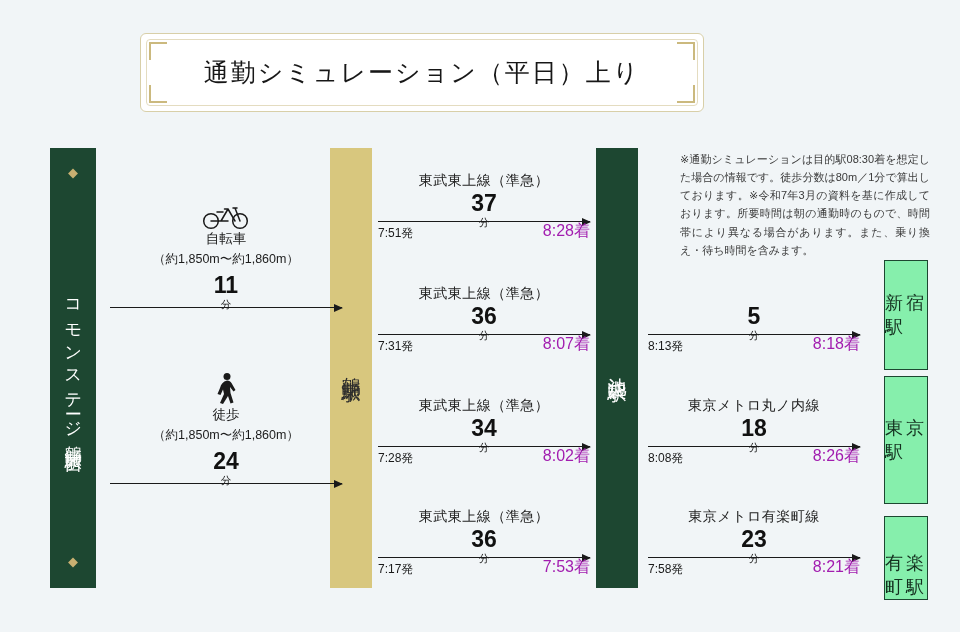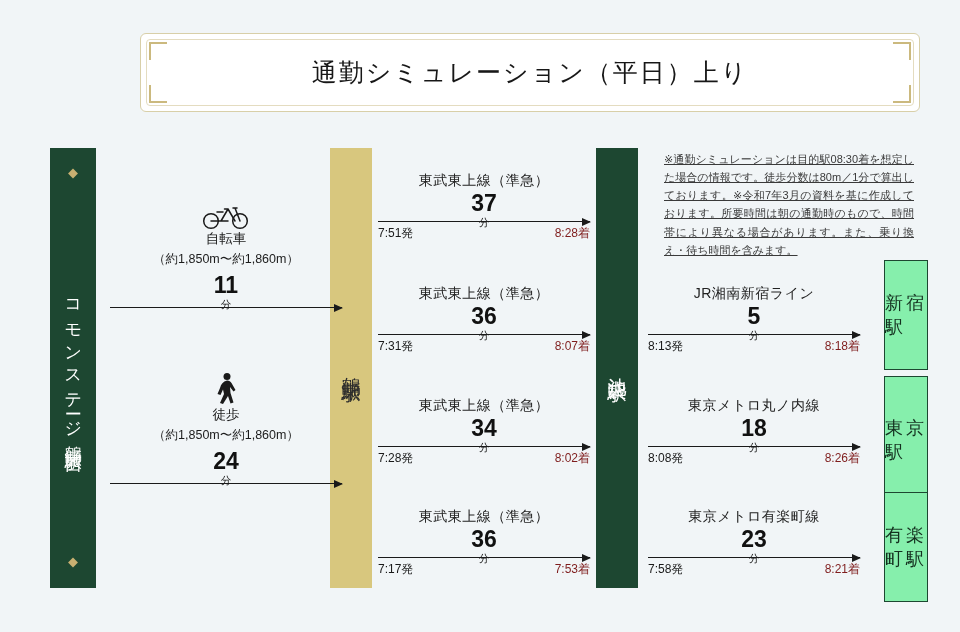--- a/index.html
+++ b/index.html
@@ -8,21 +8,21 @@
     background:#f1f5f7;
     font-family:"Liberation Sans","DejaVu Sans",sans-serif;
     color:#1a1a1a;
     overflow:hidden;
     position:relative;
   }
   .stage{position:absolute;left:0;top:0;width:960px;height:632px;}
 
   
   .title-frame{
-    position:absolute;left:140px;top:33px;width:780px;height:79px;
+    position:absolute;left:140px;top:33px;width:564px;height:79px;
     background:#ffffff;
     border:1px solid #d8cfa8;
     border-radius:6px;
     box-sizing:border-box;
   }
   .title-frame:before{
     content:"";position:absolute;left:5px;top:5px;right:5px;bottom:5px;
     border:1px solid #e4dcc0;border-radius:4px;pointer-events:none;
   }
   .corner{position:absolute;width:16px;height:16px;}
@@ -74,26 +74,26 @@
   #ikebukuro-bar .vlabel{color:#ffffff;font-size:19px;letter-spacing:4px;}
 
   .dest-bar{
     position:absolute;right:32px;width:44px;
     border:1px solid #1d4731;background:#86efac;box-sizing:border-box;
     display:flex;align-items:center;justify-content:center;
   }
   .dest-bar .vlabel{color:#14301f;font-size:18px;letter-spacing:3px;}
   #dest-shinjuku{top:260px;height:110px;}
   #dest-tokyo{top:376px;height:128px;}
-  #dest-yurakucho{top:492px;height:110px;}
+  #dest-yurakucho{top:516px;height:84px;align-items:flex-end;}
 
   
   .note{
-    position:absolute;left:664px;top:150px;width:250px;
-    font-size:11px;line-height:1.65;color:#3a3a3a;text-align:justify;text-decoration:underline;
+    position:absolute;left:680px;top:150px;width:250px;
+    font-size:11px;line-height:1.65;color:#3a3a3a;text-align:justify;
   }
 
   
   .leg{position:absolute;}
   .leg .line-name{
     position:absolute;left:0;top:0;width:100%;text-align:center;
     font-size:14px;color:#222;letter-spacing:0.5px;
   }
   .leg .mins{
     position:absolute;left:0;top:20px;width:100%;text-align:center;
@@ -103,21 +103,21 @@
   .arrow{
     position:absolute;left:0;bottom:22px;width:100%;height:1px;background:#1a1a1a;
   }
   .arrow:after{
     content:"";position:absolute;right:-1px;top:-3.5px;
     border-left:9px solid #1a1a1a;
     border-top:4px solid transparent;
     border-bottom:4px solid transparent;
   }
   .leg .dep{position:absolute;left:0;bottom:2px;font-size:12px;color:#1a1a1a;}
-  .leg .arr{position:absolute;right:0;bottom:2px;font-size:12px;color:#7f1d1d;}
+  .leg .arr{position:absolute;right:0;bottom:2px;font-size:16px;color:#a21caf;}
 
   
   .access{position:absolute;left:110px;width:232px;text-align:center;}
   .access .mode{font-size:13.5px;color:#1c1c1c;}
   .access .dist{font-size:12.5px;color:#1c1c1c;margin-top:3px;}
   .access .amt{margin-top:6px;position:relative;height:42px;}
   .access .amt .num{font-size:23px;font-weight:700;color:#111;line-height:1;}
   .access .amt .unit{display:block;font-size:10.5px;color:#111;margin-top:1px;}
   .access .aline{position:absolute;left:0;bottom:8px;width:100%;height:1px;background:#1a1a1a;}
   .access .aline:after{
@@ -239,21 +239,20 @@
     <div class="mins">
       <span class="num">36</span>
       <span class="unit">分</span>
     </div>
     <span class="arrow"></span>
     <span class="dep">7:17発</span>
     <span class="arr">7:53着</span>
   </div>
 
   <div class="leg" style="left:648px;top:285px;width:212px;height:72px;">
-    <div class="line-name">JR湘南新宿ライン</div>
     <div class="mins">
       <span class="num">5</span>
       <span class="unit">分</span>
     </div>
     <span class="arrow"></span>
     <span class="dep">8:13発</span>
     <span class="arr">8:18着</span>
   </div>
 
   <div class="leg" style="left:648px;top:397px;width:212px;height:72px;">

